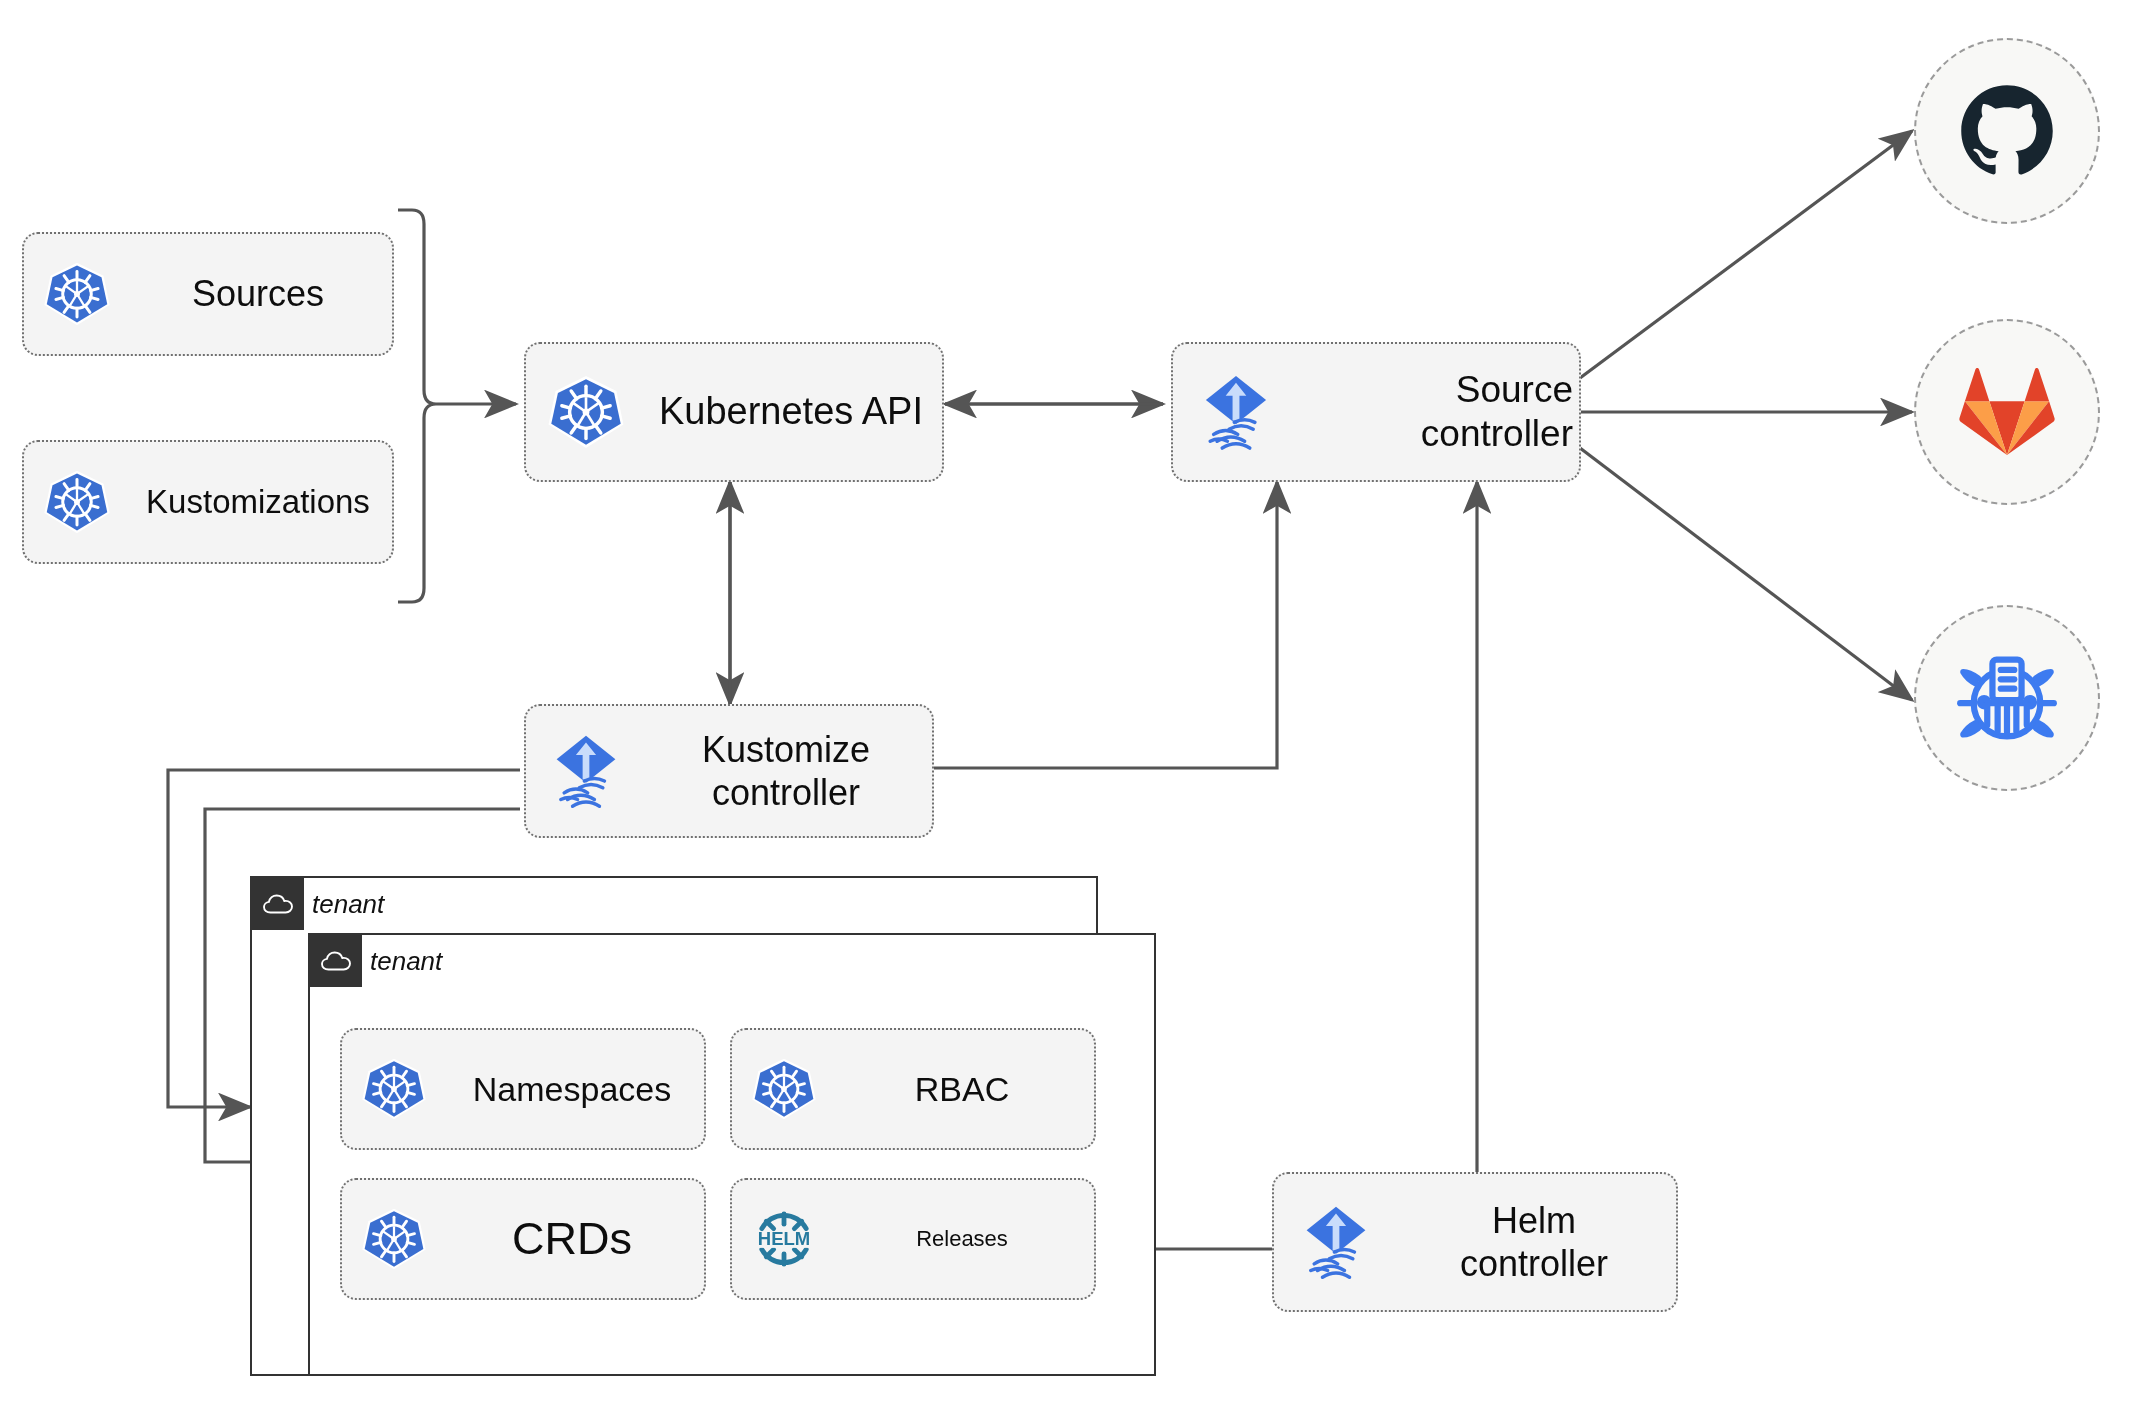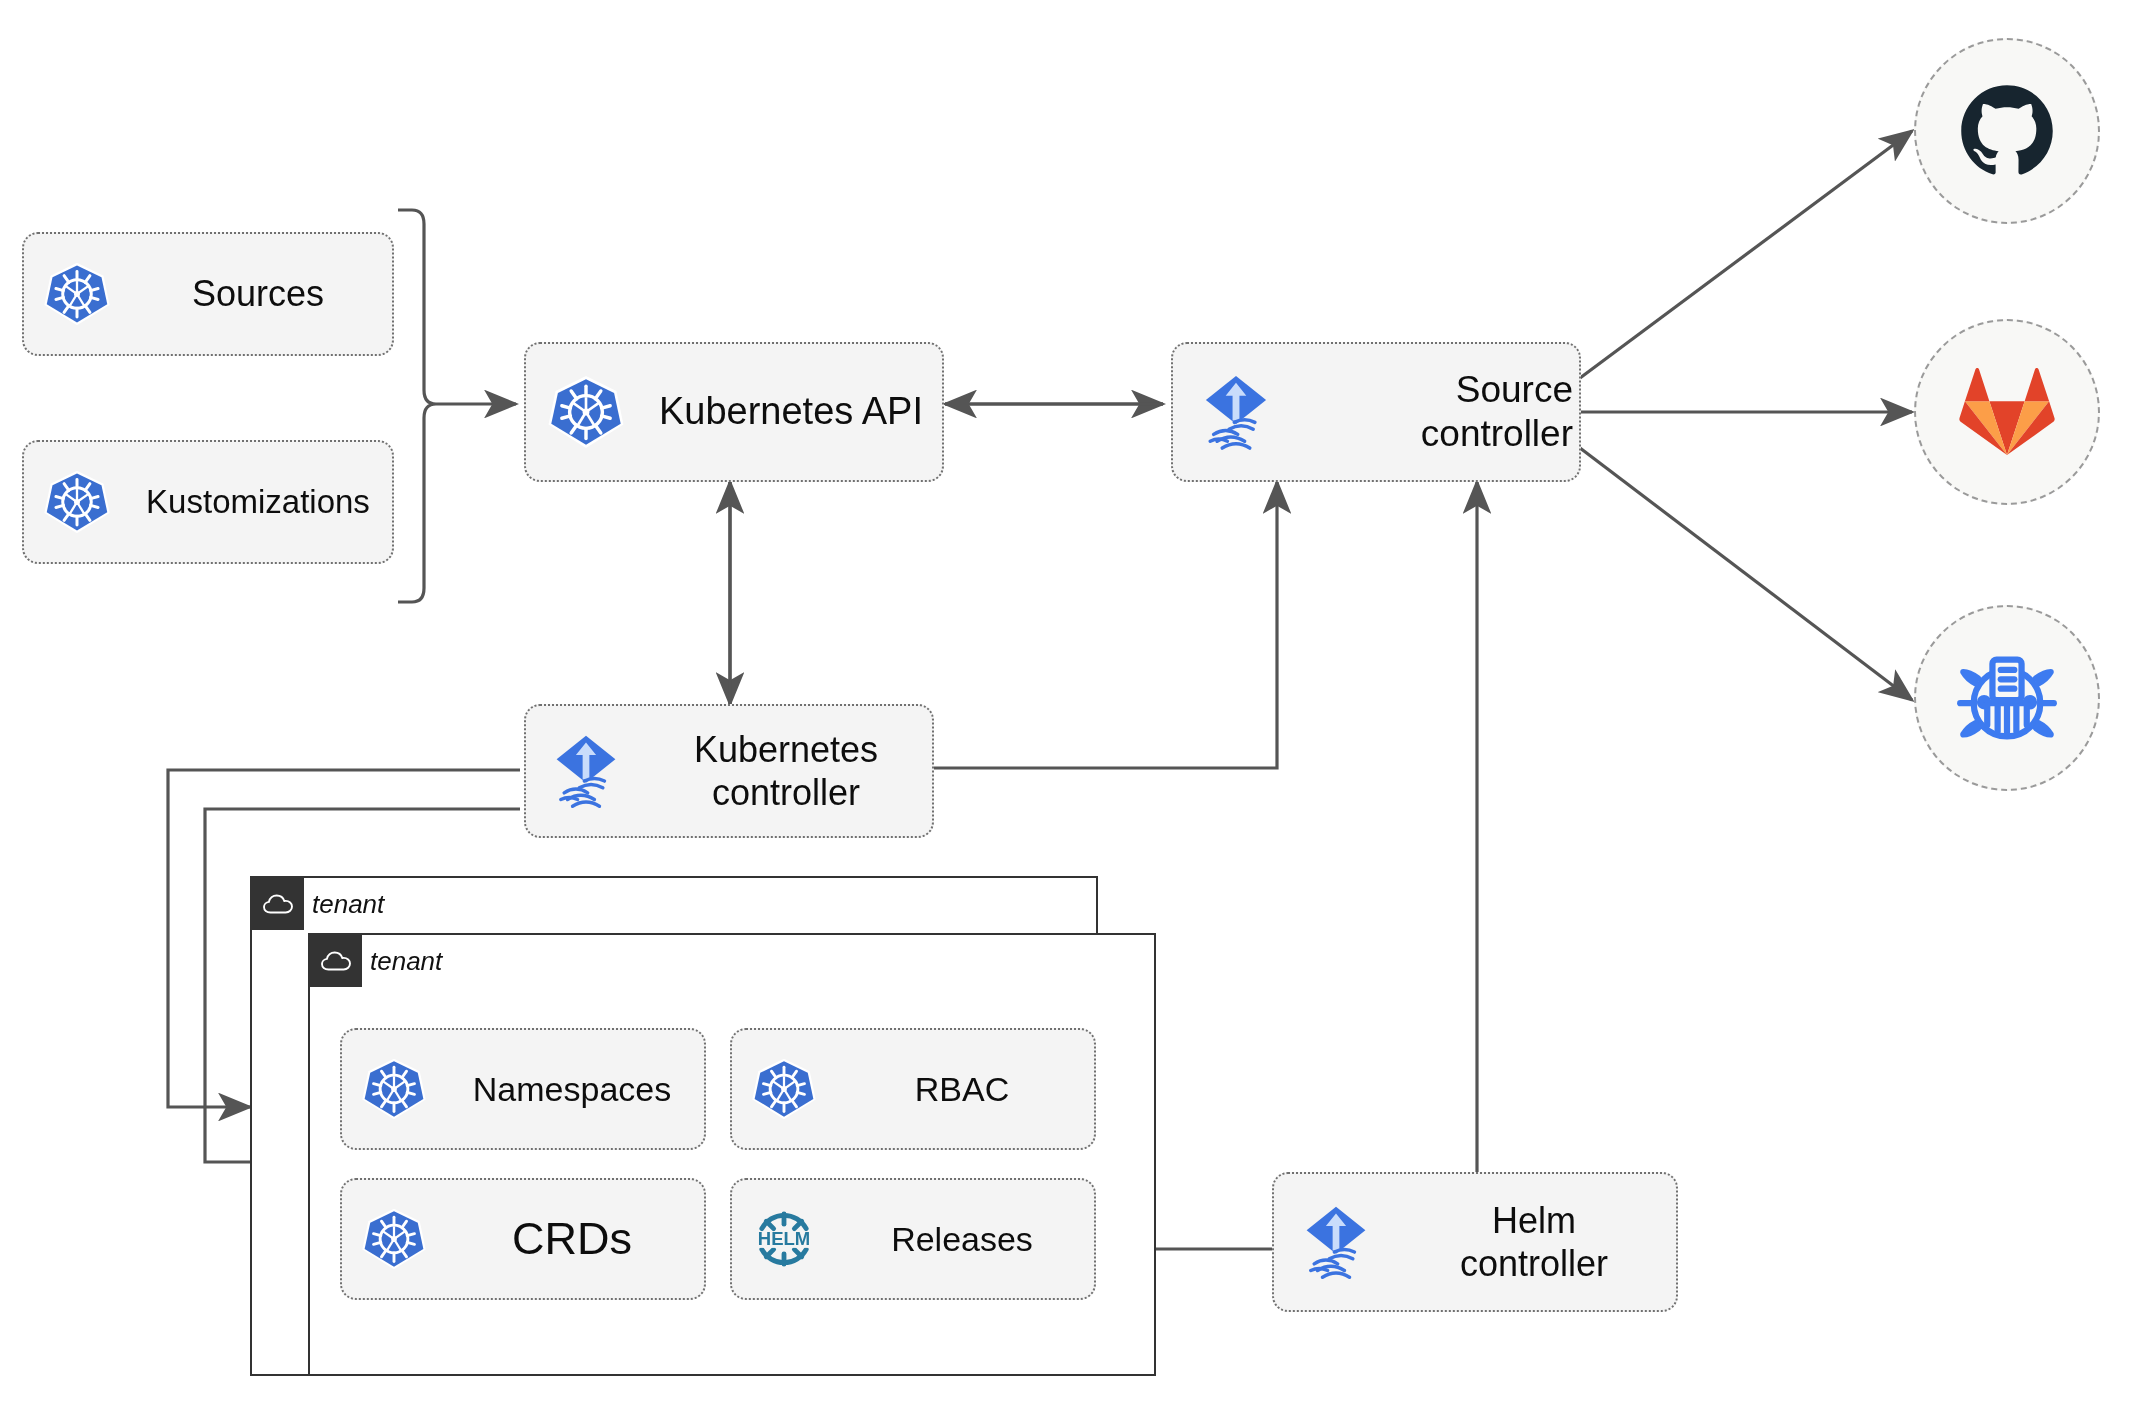--- a/index.html
+++ b/index.html
@@ -247,21 +247,21 @@
         <g stroke="#3b73e0" stroke-width="4.1" fill="none" stroke-linecap="round">
           <path d="M24,76 Q38,67 52,76"></path>
           <path d="M28,84 Q44,74 60,84"></path>
           <path d="M34,92 Q50,82 66,92"></path>
           <path d="M42,70 Q56,62 70,70"></path>
           <path d="M48,62 Q60,56 72,62"></path>
           <path d="M20,84 Q30,79 40,84"></path>
         </g>
       </svg>
     </div>
-    <div class="lbl" style="font-size:36px;">Kubernetes
+    <div class="lbl" style="font-size:36px;">Kustomize
 controller</div>
   </div>
 
   <div class="node" style="left:1272px;top:1172px;width:406px;height:140px;">
     <div class="ico" style="width:124px;">
       <svg width="84" height="84" viewBox="0 0 100 100">
         <polygon points="50,8 85,36 50,64 15,36" fill="#3b73e0"></polygon>
         <path d="M50,16 L62,31 L54,31 L54,60 L46,60 L46,31 L38,31 Z" fill="#c9dcfb"></path>
         <g stroke="#3b73e0" stroke-width="4.1" fill="none" stroke-linecap="round">
           <path d="M24,76 Q38,67 52,76"></path>
@@ -380,21 +380,21 @@
           <path d="M74,74 L64,64"></path>
           <path d="M74,26 L64,36"></path>
           <path d="M26,74 L36,64"></path>
           <path d="M20,36 A34,34 0 0 1 80,36"></path>
           <path d="M20,64 A34,34 0 0 0 80,64"></path>
         </g>
         <rect x="6" y="40" width="88" height="22" fill="#f4f4f4"></rect>
         <text x="50" y="58" text-anchor="middle" font-family="'Liberation Sans',sans-serif" font-size="25" font-weight="bold" fill="#277a9f">HELM</text>
       </svg>
     </div>
-    <div class="lbl lbl-1line" style="font-size:34px;">Releases</div>
+    <div class="lbl lbl-1line" style="font-size:22px;">Releases</div>
   </div>
 
   <div class="circ" style="left:1914px;top:38px;">
     <svg width="104" height="104" viewBox="0 0 100 100">
       <path fill="#17252f" d="M50,6 C25.7,6 6,25.7 6,50 c0,19.4 12.6,35.9 30.1,41.7 2.2,0.4 3,-0.95 3,-2.1
         0,-1.05 -0.04,-3.8 -0.06,-7.45 -12.25,2.65 -14.84,-5.9 -14.84,-5.9 -2,-5.1 -4.9,-6.45 -4.9,-6.45
         -4,-2.75 0.3,-2.7 0.3,-2.7 4.43,0.31 6.76,4.55 6.76,4.55 3.93,6.75 10.32,4.8 12.84,3.67
         0.4,-2.85 1.54,-4.8 2.8,-5.9 -9.78,-1.11 -20.06,-4.9 -20.06,-21.8 0,-4.82 1.72,-8.75 4.54,-11.83
         -0.46,-1.12 -1.97,-5.6 0.43,-11.67 0,0 3.7,-1.19 12.12,4.52 3.52,-0.98 7.3,-1.47 11.05,-1.49
         3.75,0.02 7.53,0.51 11.06,1.49 8.41,-5.71 12.1,-4.52 12.1,-4.52 2.41,6.07 0.9,10.55 0.44,11.67

